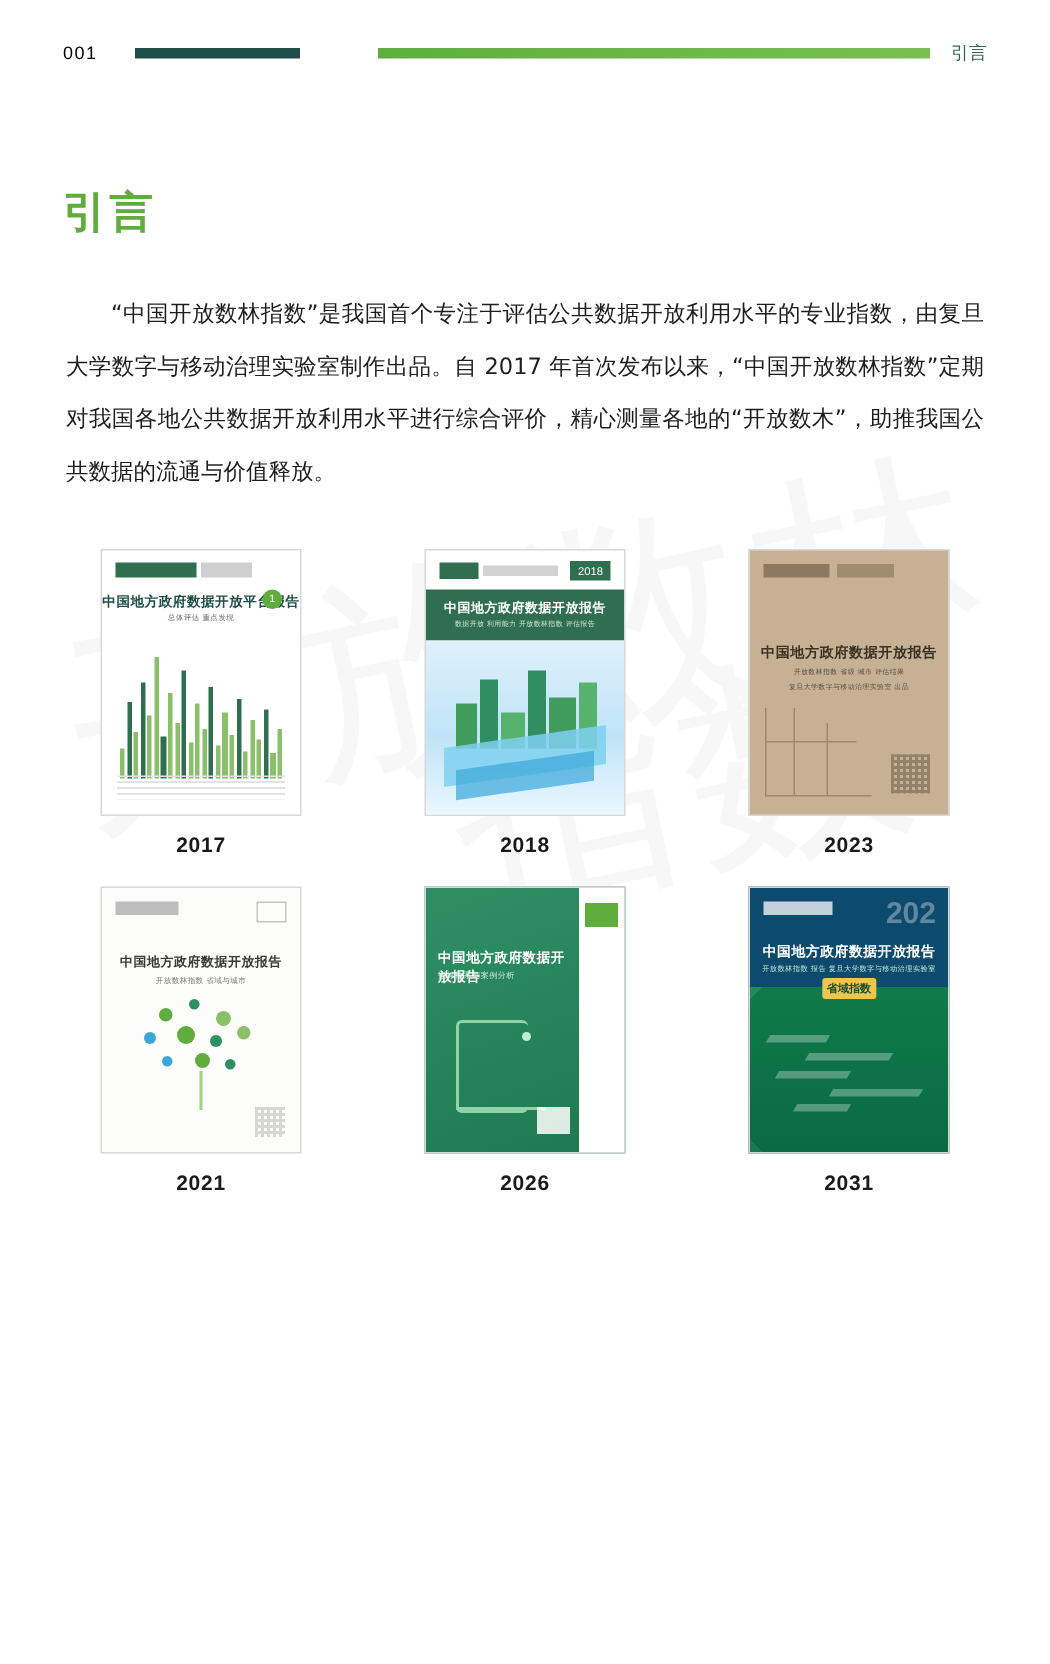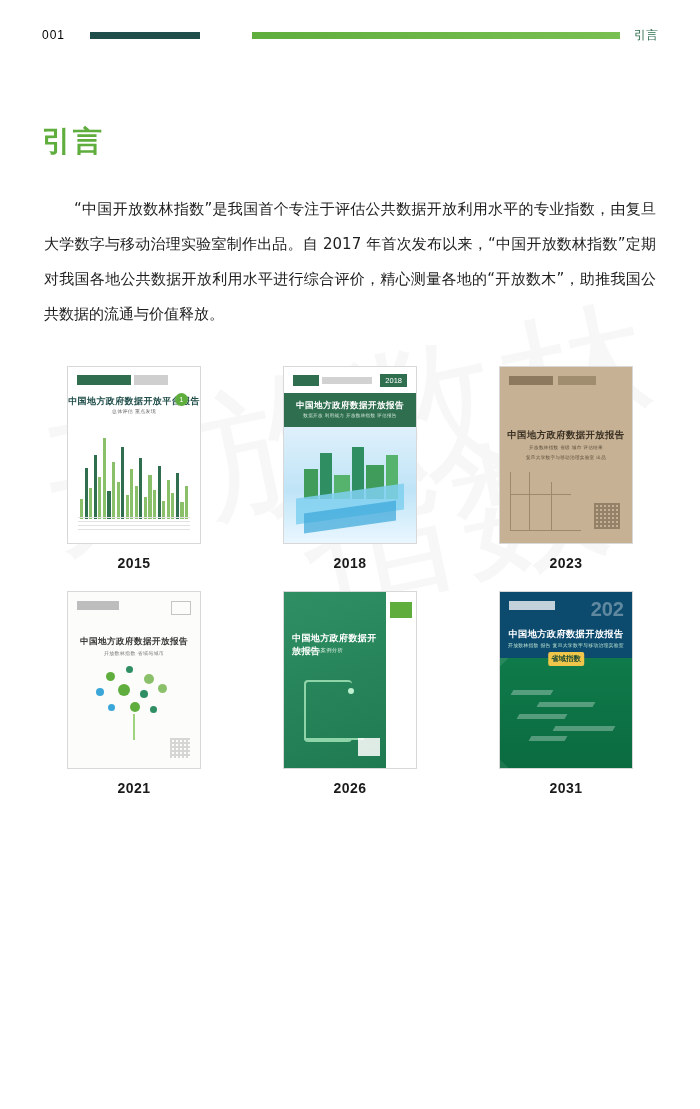--- a/index.html
+++ b/index.html
@@ -345,21 +345,21 @@
           <i style="height:58%;background:#2f6f50"></i>
         <i style="height:20%"></i>
           <i style="height:42%"></i>
           <i style="height:28%"></i>
         <i style="height:50%;background:#2f6f50"></i>
           <i style="height:18%"></i>
           <i style="height:36%"></i>
       </div>
       <div class="foot"></div>
     </div>
-    <div class="cover-year">2015</div>
+    <div class="cover-year">2017</div>
   </div>
 
   <div class="cover-cell">
     <div class="cover-thumb c2018">
       <div class="topbar"></div>
       <div class="topbar2"></div>
       <div class="yr">2018</div>
       <div class="band"></div>
       <div class="cv-title t1">中国地方政府数据开放报告</div>
       <div class="cv-sub t2">数据开放 利用能力 开放数林指数 评估报告</div>

